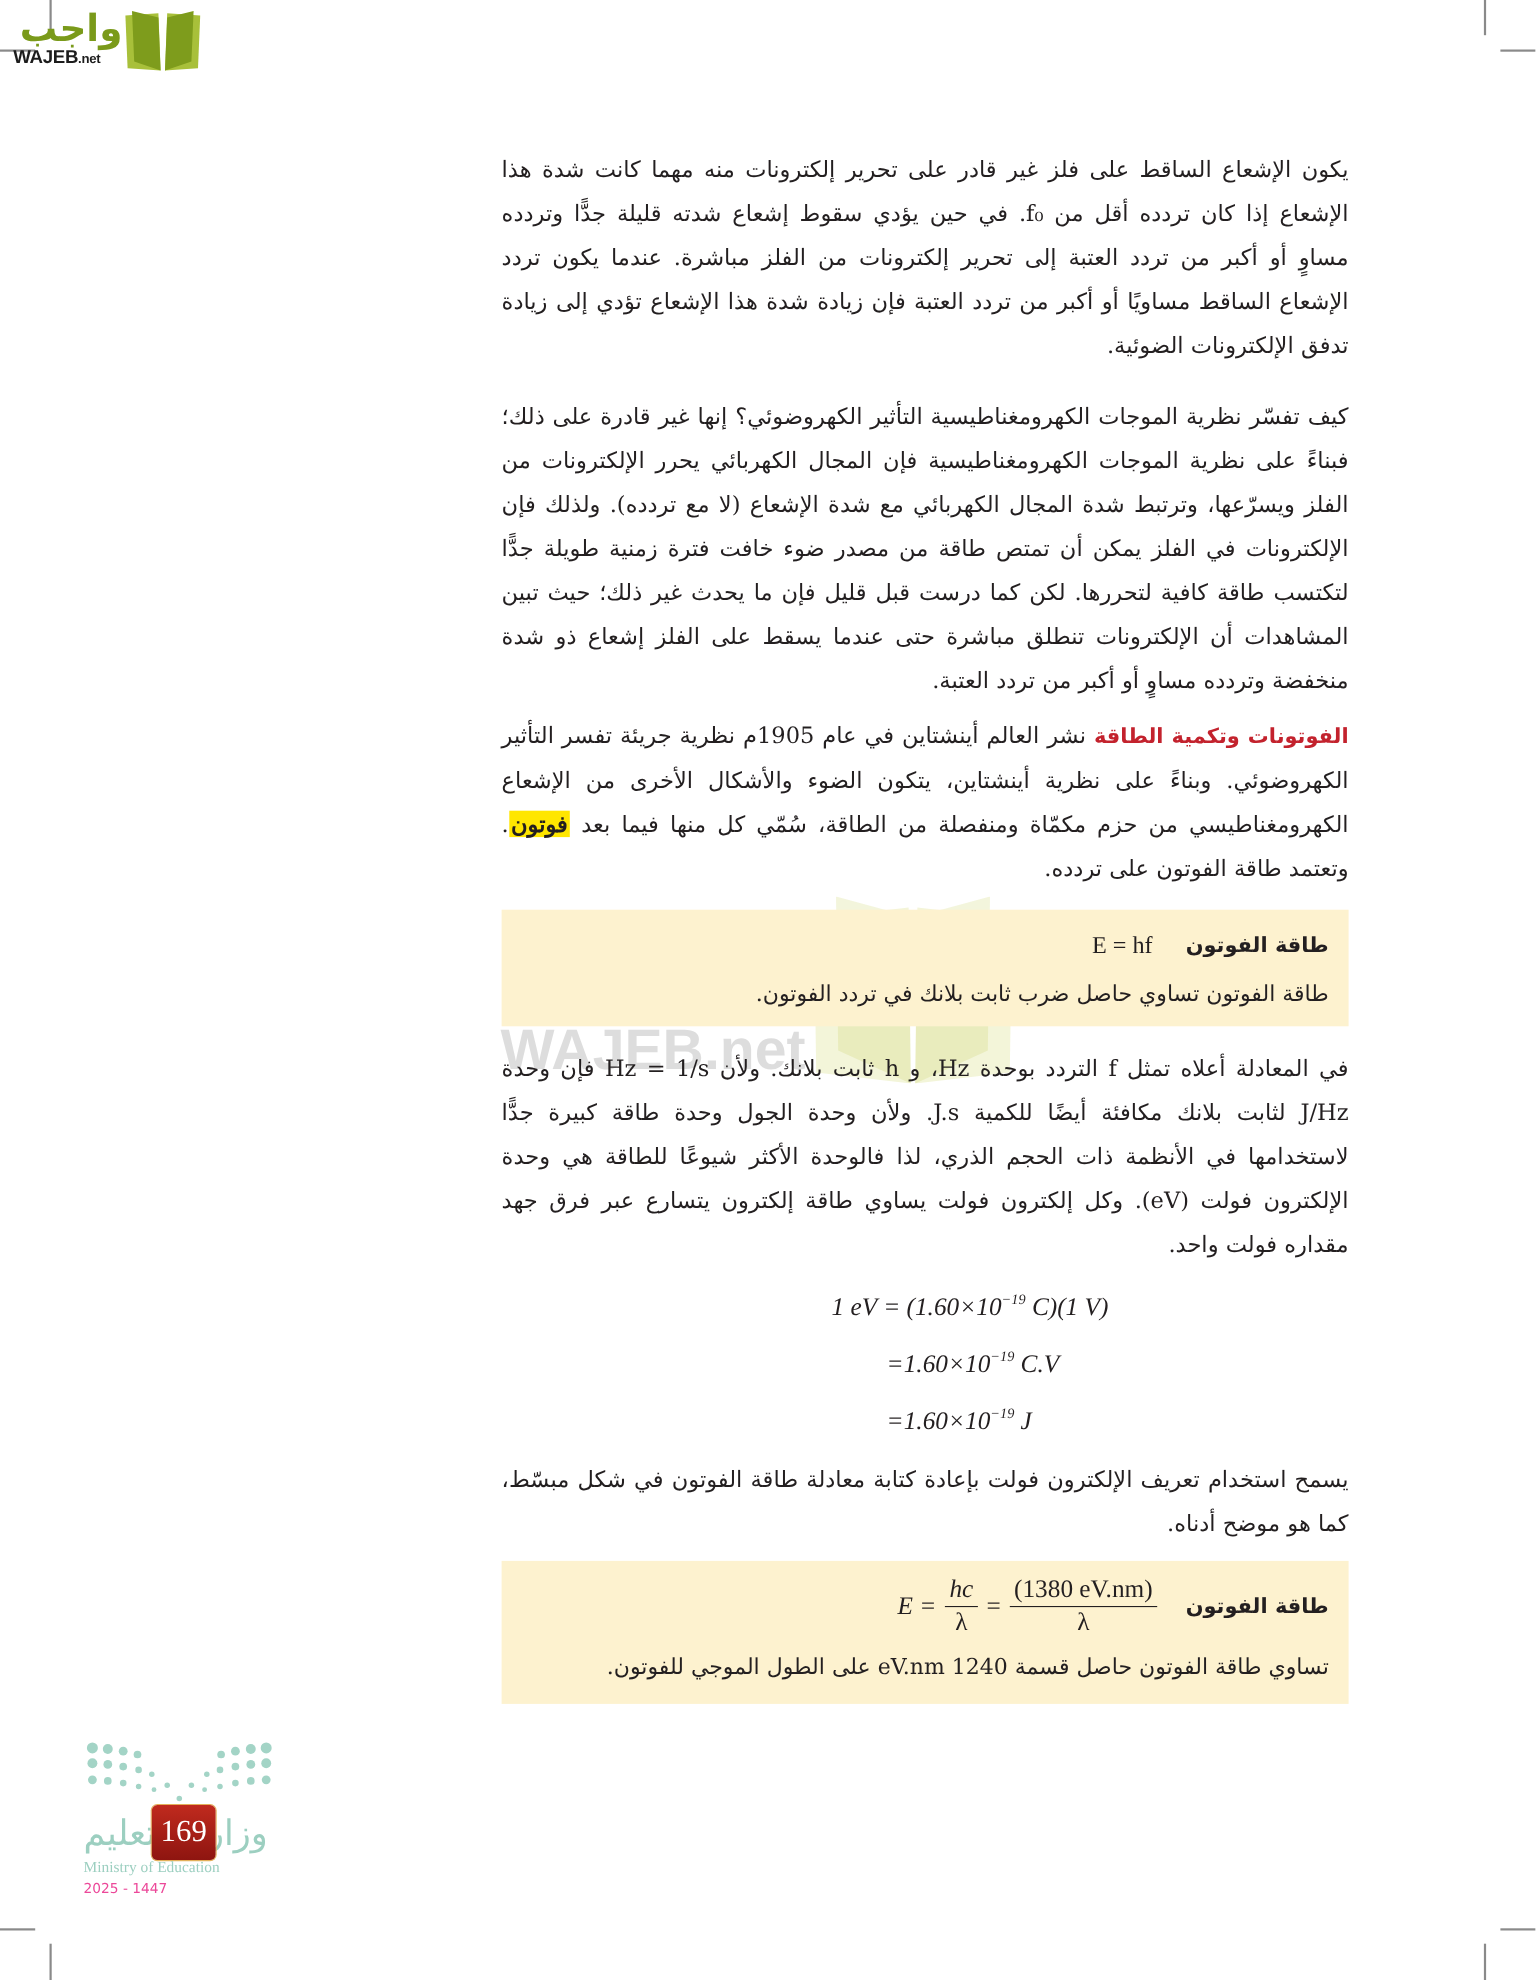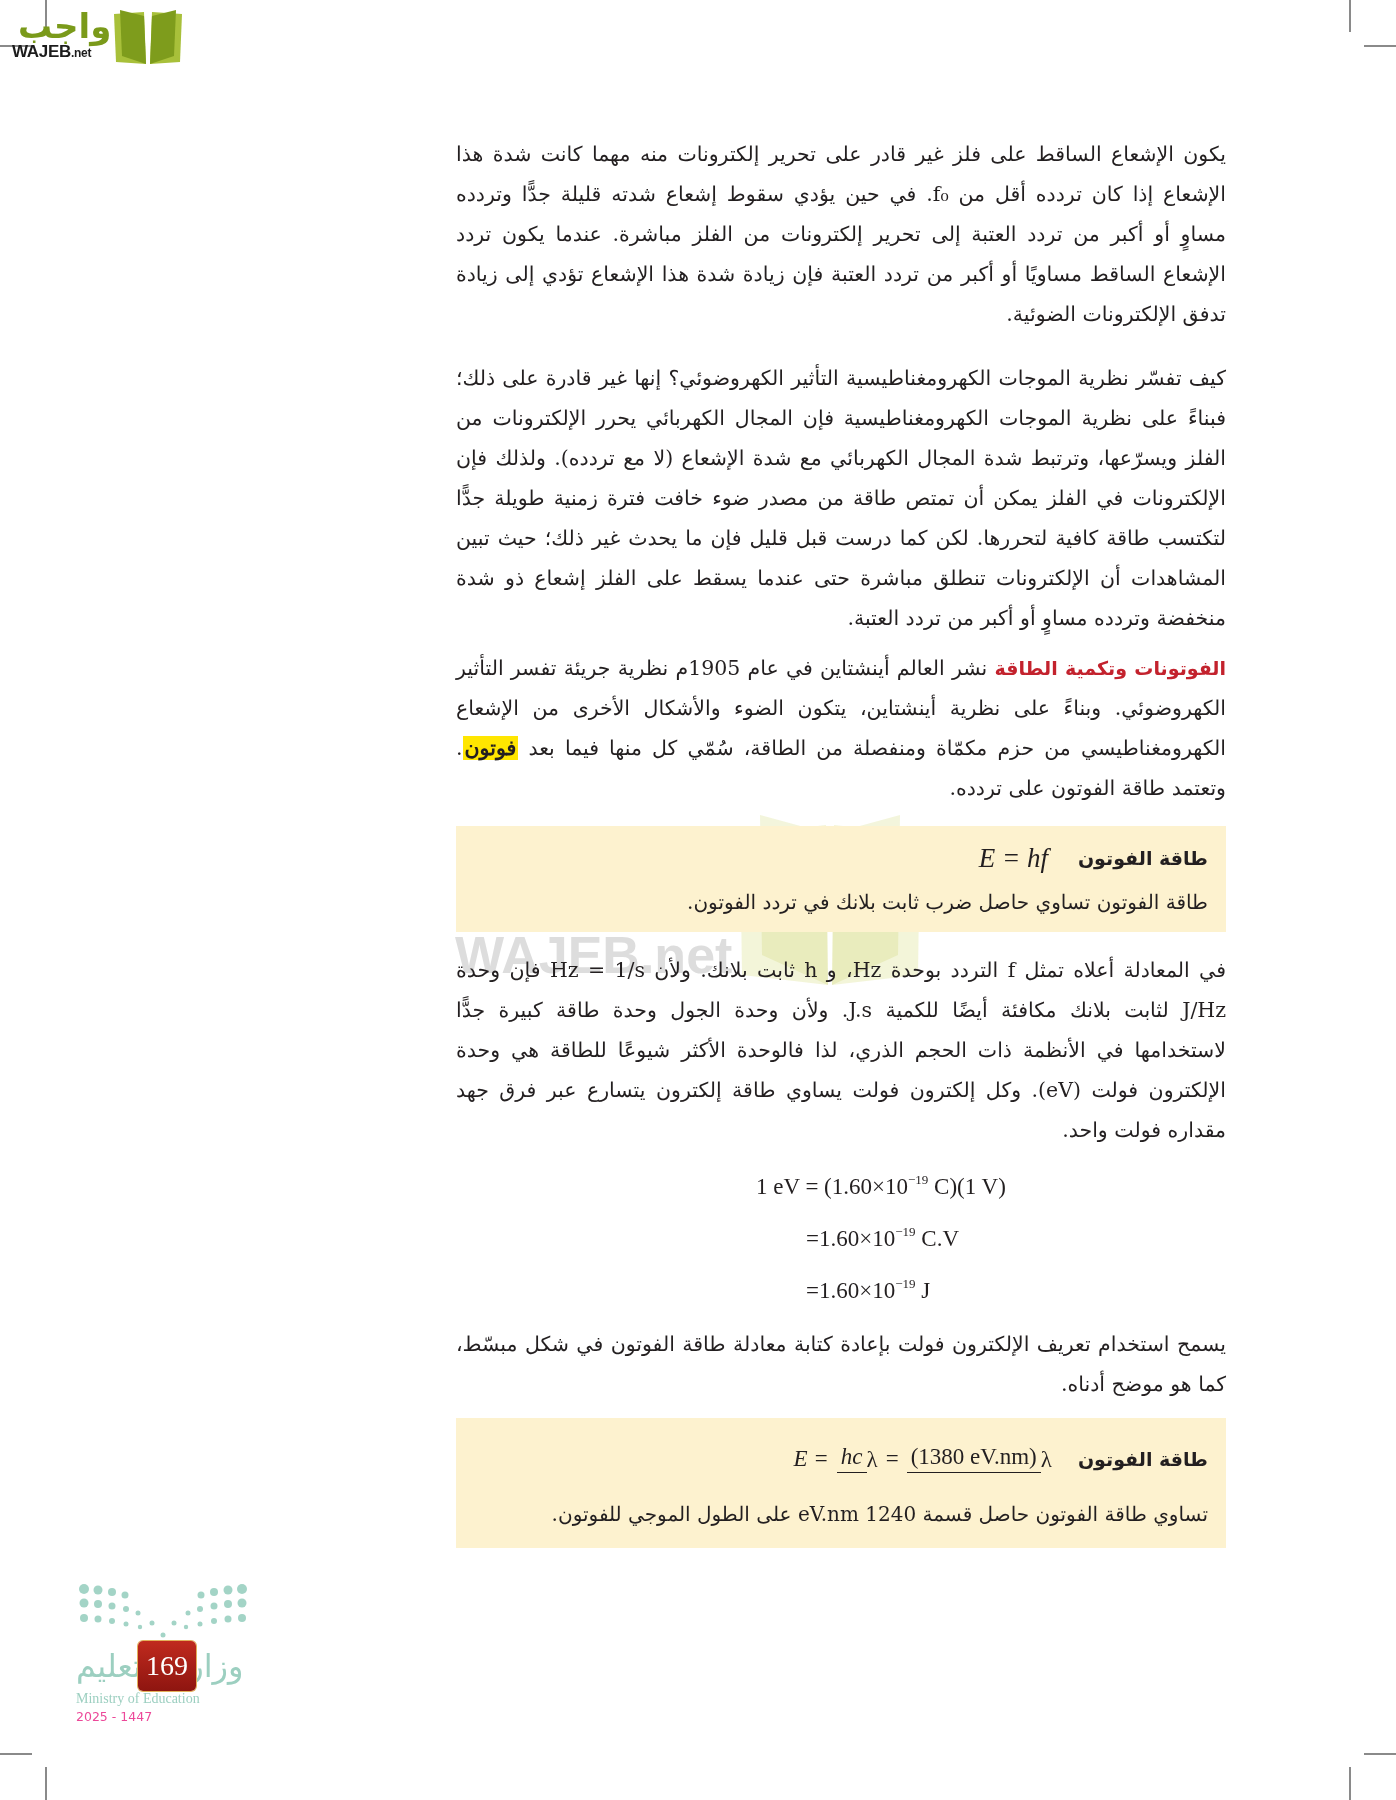--- a/index.html
+++ b/index.html
@@ -26,30 +26,30 @@
   .heading-red { color:#c3222d; font-weight:bold; font-family:"DejaVu Sans", sans-serif; font-size:19px; }
   .hl { background:#ffe600; font-weight:bold; padding:0 2px; }
   .math { font-family:"Liberation Serif", serif; font-style:italic; }
 
   .box {
     background:#fdf2cf; padding:8px 18px 4px 18px; margin:18px 0 18px 0;
     direction:rtl;
   }
   .box .row1 { display:flex; align-items:center; gap:30px; height:48px; }
   .box .label { font-weight:bold; font-family:"DejaVu Sans", sans-serif; font-size:19px; }
-  .box .eq { font-family:"Liberation Serif", serif; font-style:italic; font-size:27px; direction:ltr; }
+  .box .eq { font-family:"Liberation Serif", serif; font-size:22px; direction:ltr; }
   .box .desc { font-size:20px; line-height:40px; padding-bottom:6px; }
 
-  .eqblock { direction:ltr; font-family:"Liberation Serif", serif; font-size:23px; position:relative; height:150px; margin:4px 0 14px 0; }
+  .eqblock { direction:ltr; font-family:"Liberation Serif", serif; font-size:23px; position:relative; height:150px; margin:4px 0 14px 0;font-style:italic; }
   .eqblock div { position:absolute; white-space:nowrap; }
   .eqblock sup { font-size:13px; vertical-align:10px; }
 
   .box2 { background:#fdf2cf; margin-top:14px; padding:6px 18px 8px 18px; }
   .box2 .row1 { display:flex; align-items:center; gap:26px; height:70px; }
-  .frac { display:inline-flex; flex-direction:row; align-items:center; vertical-align:middle; line-height:1.05; }
+  .frac { display:inline-flex; flex-direction:column; align-items:center; vertical-align:middle; line-height:1.05; }
   .frac .num { border-bottom:1.3px solid #231f20; padding:0 4px 2px 4px; }
   .frac .den { padding-top:2px; }
   .ltr-eq { direction:ltr; display:flex; align-items:center; gap:8px; font-family:"Liberation Serif", serif; font-size:23px; }
 
   
   .wm { position:absolute; left:455px; top:815px; width:500px; height:170px; pointer-events:none; }
   .wm .wtxt { position:absolute; left:0; top:0; font-family:"DejaVu Sans", sans-serif; font-weight:bold; font-size:96px; color:rgba(160,170,60,0.30); line-height:120px; }
   .wm .wen { position:absolute; left:0; top:110px; font-family:"Liberation Sans", sans-serif; font-weight:bold; font-size:52px; color:rgba(120,120,120,0.25); }
   .wm .wbook { position:absolute; left:285px; top:0; }
 

